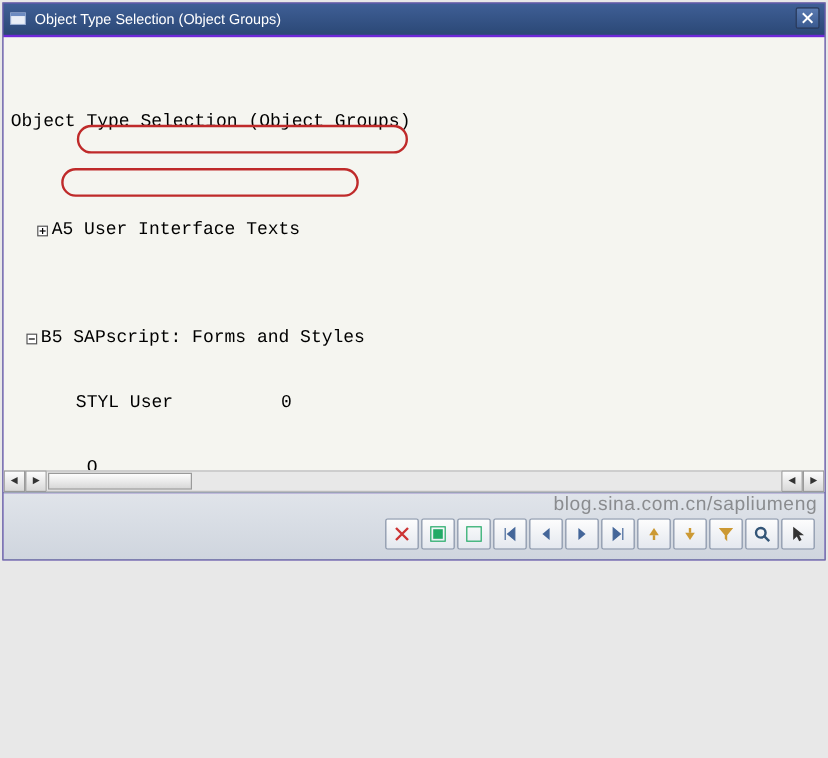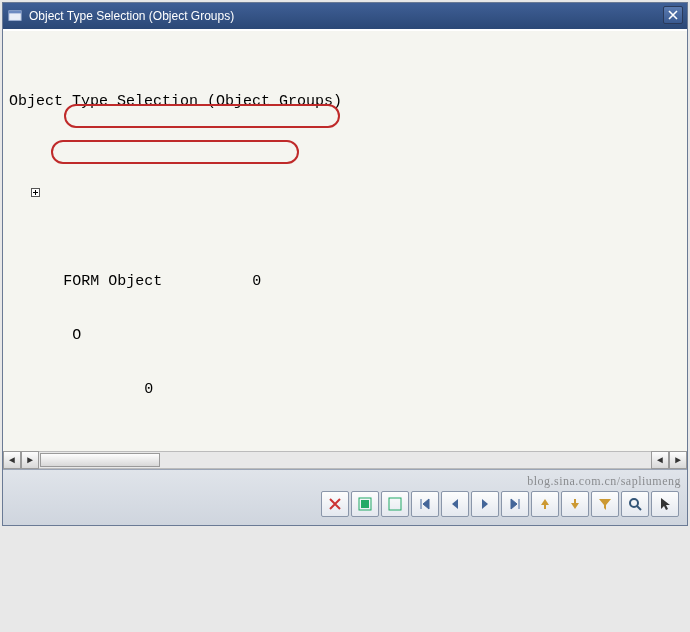--- a/index.html
+++ b/index.html
@@ -10,22 +10,22 @@
     background: #e8e8e8;
     width: 690px;
     height: 632px;
     overflow: hidden;
     position: relative;
   }
   .window {
     position: absolute;
     top: 2px; left: 2px;
     width: 686px;
-    height: 524px;
-    background: #ffffff;
+    height: 465px;
+    background: #6d28d9;
     border: 1px solid #6a7a95;
   }
   .titlebar {
     height: 26px;
     background: linear-gradient(#3f5f96, #2b4876);
     color: #fff;
     display: flex;
     align-items: center;
     padding: 0 4px;
     font-family: Tahoma, sans-serif;
@@ -149,22 +149,22 @@
     position: absolute;
     left: 0; right: 0; bottom: 0;
     height: 56px;
     background: linear-gradient(#e0e4ea,#cfd5de);
     border-top: 1px solid #9aa4b5;
   }
   .watermark {
     position: absolute;
     right: 6px; bottom: 36px;
     color: rgba(70,70,70,0.55);
-    font-family: Liberation Serif, serif;
-    font-size: 12px;
+    font-family: Liberation Sans, sans-serif;
+    font-size: 16px;
     letter-spacing: 0.5px;
   }
   .toolbar {
     position: absolute;
     right: 6px; bottom: 6px;
     display:flex;
     gap: 2px;
     padding: 2px;
   }
   .tbtn {
@@ -203,26 +203,32 @@
     <div class="tree-area">
 
       <div class="tree-row heading-row">
         <span class="label">Object Type Selection (Object Groups)</span>
       </div>
 
       
       <div class="tree-row">
         <span class="tline">&nbsp;&nbsp;</span>
         <span class="glyph"><span class="plusbox"></span></span>
-      </div>
-
-      
+        <span class="label"><span>A5</span> <span>User Interface Texts</span></span>
+      </div>
+
+      
+      <div class="tree-row">
+        <span class="tline">&nbsp;</span>
+        <span class="glyph"><span class="minusbox"></span></span>
+        <span class="label"><span>B5</span> <span>SAPscript: Forms and Styles</span></span>
+      </div>
       <div class="tree-row">
         <span class="tline">&nbsp;&nbsp;&nbsp;&nbsp;&nbsp;&nbsp;</span>
-        <span class="label"><span>FORM</span> <span>Object</span></span>
+        <span class="label"><span>STYL</span> <span>User</span></span>
         <span class="count">&nbsp;&nbsp;&nbsp;&nbsp;&nbsp;&nbsp;&nbsp;&nbsp;&nbsp;&nbsp;<span>0</span></span>
       </div>
       <div class="tree-row">
         <span class="tline">&nbsp;&nbsp;&nbsp;&nbsp;&nbsp;&nbsp;</span>
         <span class="count">&nbsp;<span>O</span></span>
       </div>
       <div class="tree-row">
         <span class="tline">&nbsp;&nbsp;&nbsp;&nbsp;&nbsp;&nbsp;</span>
         <span class="count">&nbsp;&nbsp;&nbsp;&nbsp;&nbsp;&nbsp;&nbsp;&nbsp;&nbsp;<span>0</span></span>
       </div>

